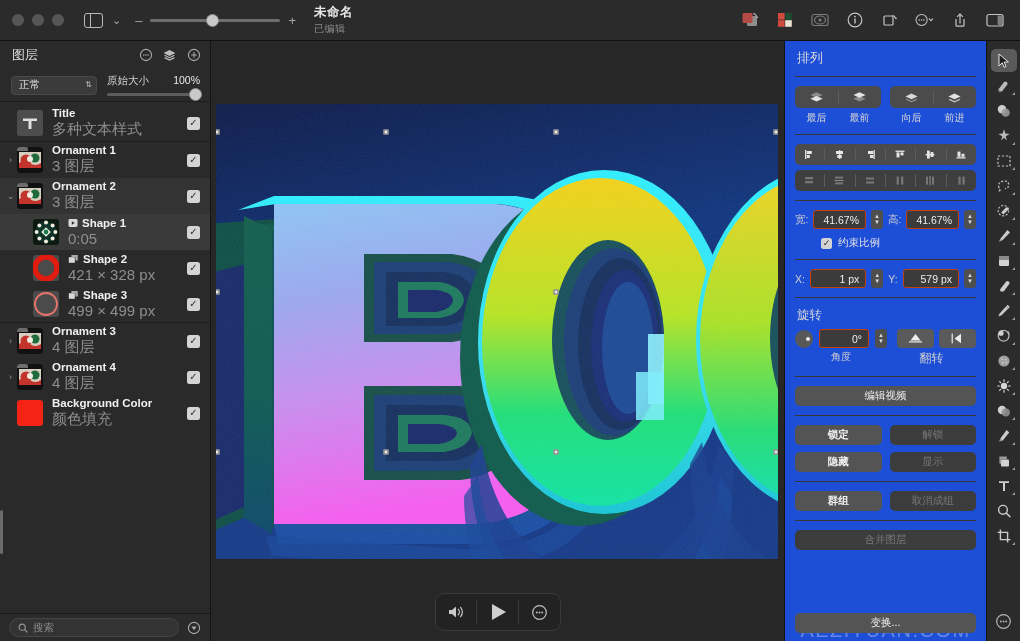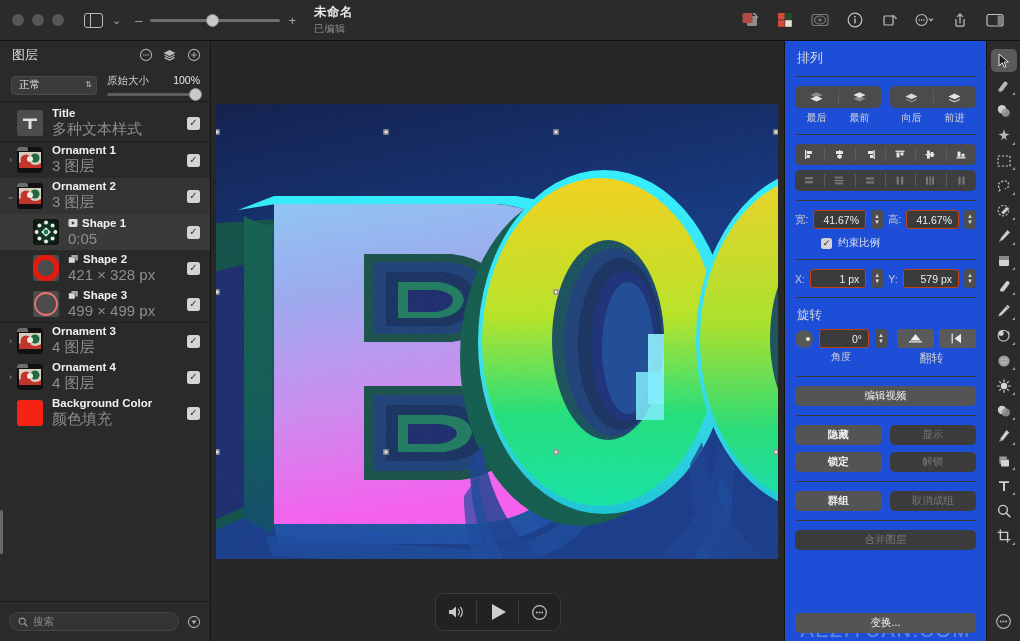--- a/index.html
+++ b/index.html
@@ -142,21 +142,21 @@
   .lyr-name-row { display: flex; align-items: center; gap: 4px; }
   .check {
     margin-left: auto; width: 13px; height: 13px; flex: 0 0 13px;
     background: #d4d4d4; border-radius: 2.5px;
     display: flex; align-items: center; justify-content: center;
     color: #333; font-size: 10px; line-height: 1;
   }
   .sep-line { height: 1px; background: #1e1e1e; }
 
   .searchbar {
-    height: 40px; border-top: 1px solid #1b1b1b;
+    height: 28px; border-top: 1px solid #1b1b1b;
     display: flex; align-items: center; gap: 7px; padding: 5px 9px;
   }
   .searchfield {
     flex: 1; height: 19px; background: #333; border: 1px solid #454545;
     border-radius: 10px; display: flex; align-items: center; gap: 5px;
     padding: 0 8px; font-size: 10.5px; color: #8a8a8a;
   }
   .srch-ico { width: 10px; height: 10px; }
 
   
@@ -1033,26 +1033,26 @@
         <div class="rl2">翻转</div>
       </div>
 
       <div class="r-sep"></div>
 
       <div class="wbtn">编辑视频</div>
 
       <div class="r-sep"></div>
 
       <div class="btn2">
+        <div>锁定</div>
+        <div class="disabled">解锁</div>
+      </div>
+      <div class="btn2">
         <div>隐藏</div>
         <div class="disabled">显示</div>
-      </div>
-      <div class="btn2">
-        <div>锁定</div>
-        <div class="disabled">解锁</div>
       </div>
 
       <div class="r-sep"></div>
 
       <div class="btn2">
         <div>群组</div>
         <div class="disabled">取消成组</div>
       </div>
 
       <div class="r-sep"></div>

